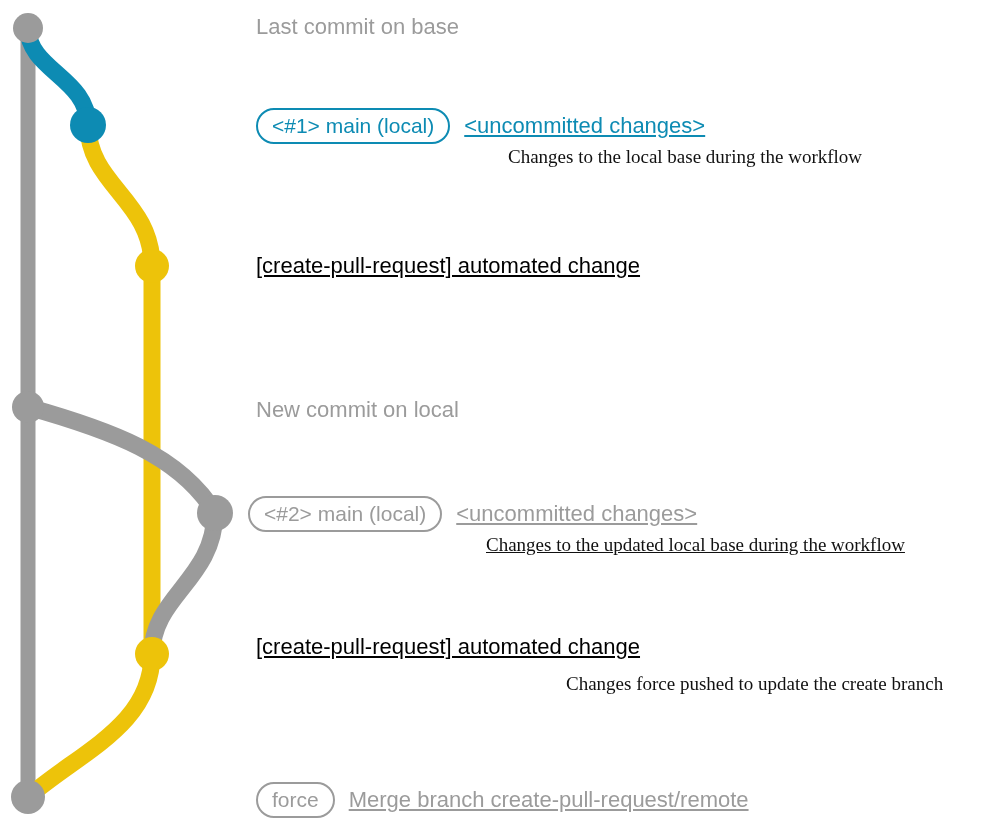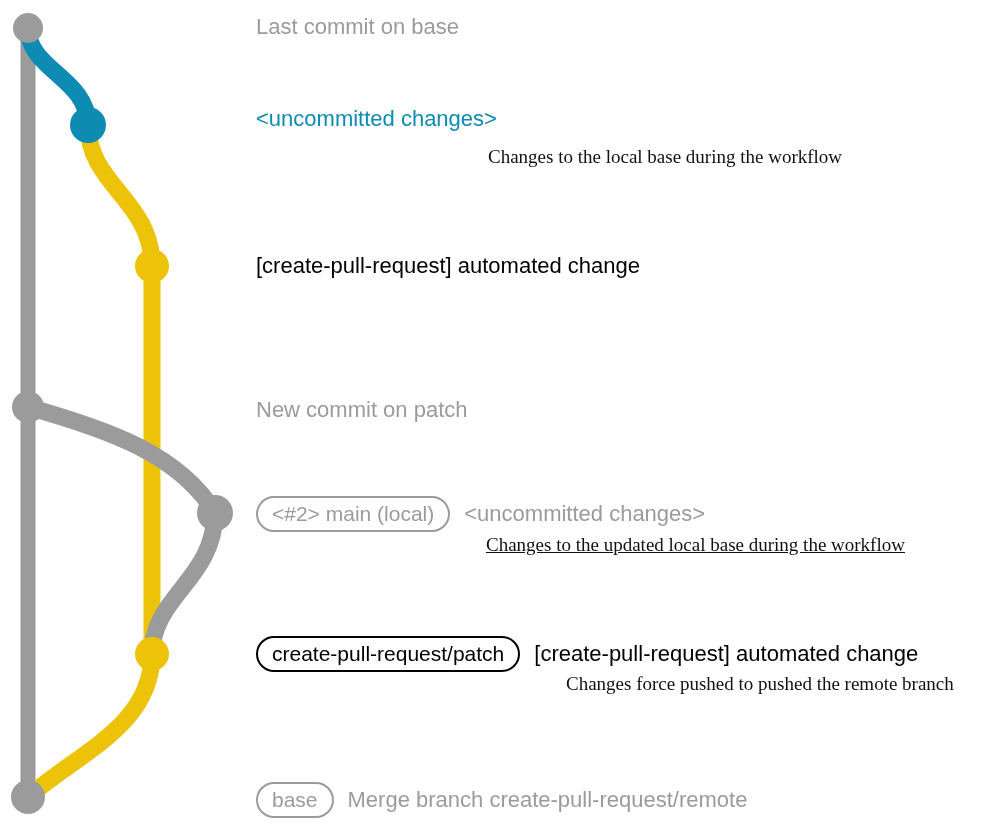--- a/index.html
+++ b/index.html
@@ -53,20 +53,21 @@
     font-size: 21px;
     line-height: 1;
     white-space: nowrap;
     background: #ffffff;
   }
 
   .subject {
     font-size: 22px;
     line-height: 1;
     white-space: nowrap;
+    text-decoration: underline;
   }
 
   .badge + .subject {
     margin-left: 14px;
   }
 
   .desc {
     position: absolute;
     font-family: "Liberation Serif", serif;
     font-size: 19px;
@@ -113,40 +114,40 @@
   <circle cx="215" cy="513" r="18" fill="#9b9b9b"></circle>
   <circle cx="152" cy="654" r="17" fill="#edc30a"></circle>
   <circle cx="28" cy="797" r="17" fill="#9b9b9b"></circle>
 </svg>
 
 <div id="label-layer">
 
   <div class="plain-note" style="left:256px; top:16px;">Last commit on base</div>
 
   <div class="row headline" style="left:256px; top:108px;">
+    <span class="badge c-blue">&lt;#1&gt; main (local)</span>
     <span class="subject c-blue">&lt;uncommitted changes&gt;</span>
   </div>
-  <div class="desc" style="left:488px; top:146px;">Changes to the local base during the workflow</div>
+  <div class="desc" style="left:508px; top:146px;">Changes to the local base during the workflow</div>
 
   <div class="row headline" style="left:256px; top:255px;">
     <span class="subject c-yellow">[create-pull-request] automated change</span>
   </div>
 
-  <div class="plain-note" style="left:256px; top:399px;">New commit on patch</div>
+  <div class="plain-note" style="left:256px; top:399px;">New commit on local</div>
 
-  <div class="row headline" style="left:256px; top:496px;">
+  <div class="row headline" style="left:248px; top:496px;">
     <span class="badge c-gray">&lt;#2&gt; main (local)</span>
     <span class="subject c-gray">&lt;uncommitted changes&gt;</span>
   </div>
   <div class="desc" style="left:486px; top:534px;text-decoration:underline;">Changes to the updated local base during the workflow</div>
 
   <div class="row headline" style="left:256px; top:636px;">
-    <span class="badge c-yellow">create-pull-request/patch</span>
     <span class="subject c-yellow">[create-pull-request] automated change</span>
   </div>
-  <div class="desc" style="left:566px; top:673px;">Changes force pushed to pushed the remote branch</div>
+  <div class="desc" style="left:566px; top:673px;">Changes force pushed to update the create branch</div>
 
   <div class="row headline" style="left:256px; top:782px;">
-    <span class="badge c-gray">base</span>
+    <span class="badge c-gray">force</span>
     <span class="subject c-gray">Merge branch create-pull-request/remote</span>
   </div>
 
 </div>
 
 </body></html>

